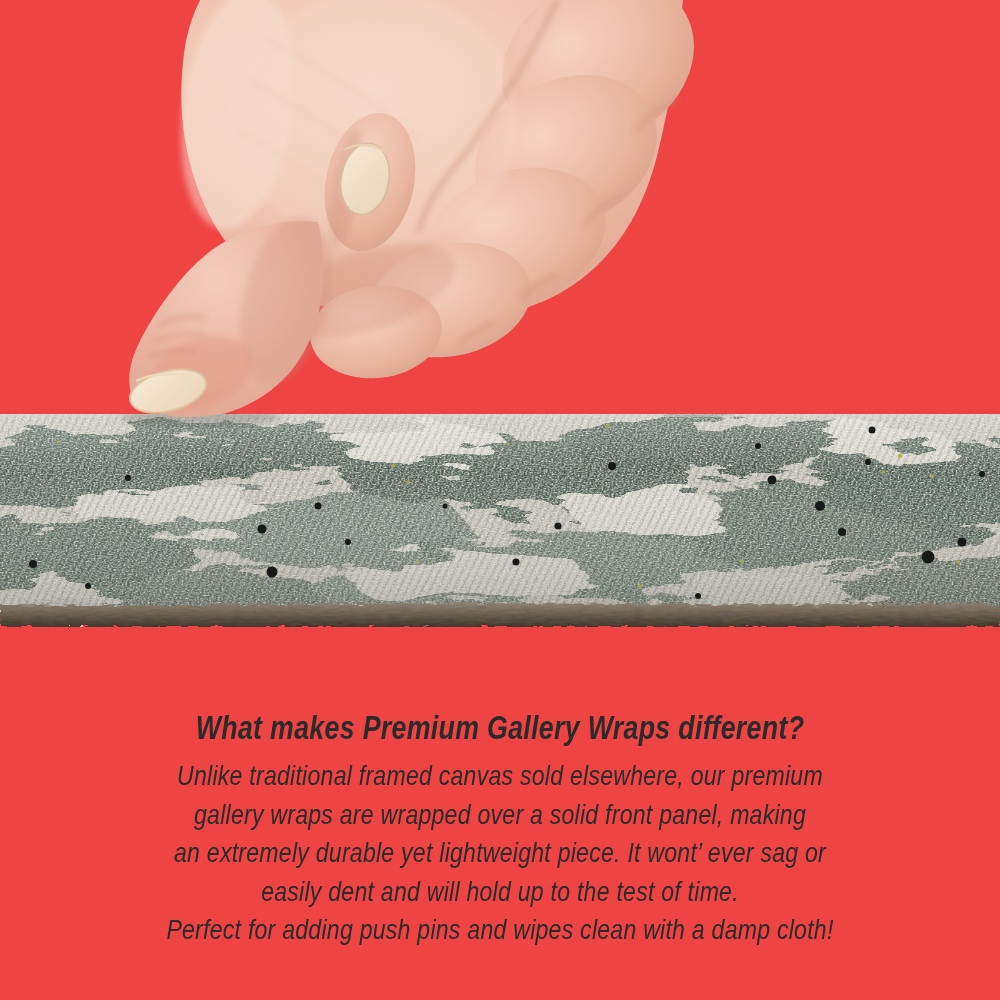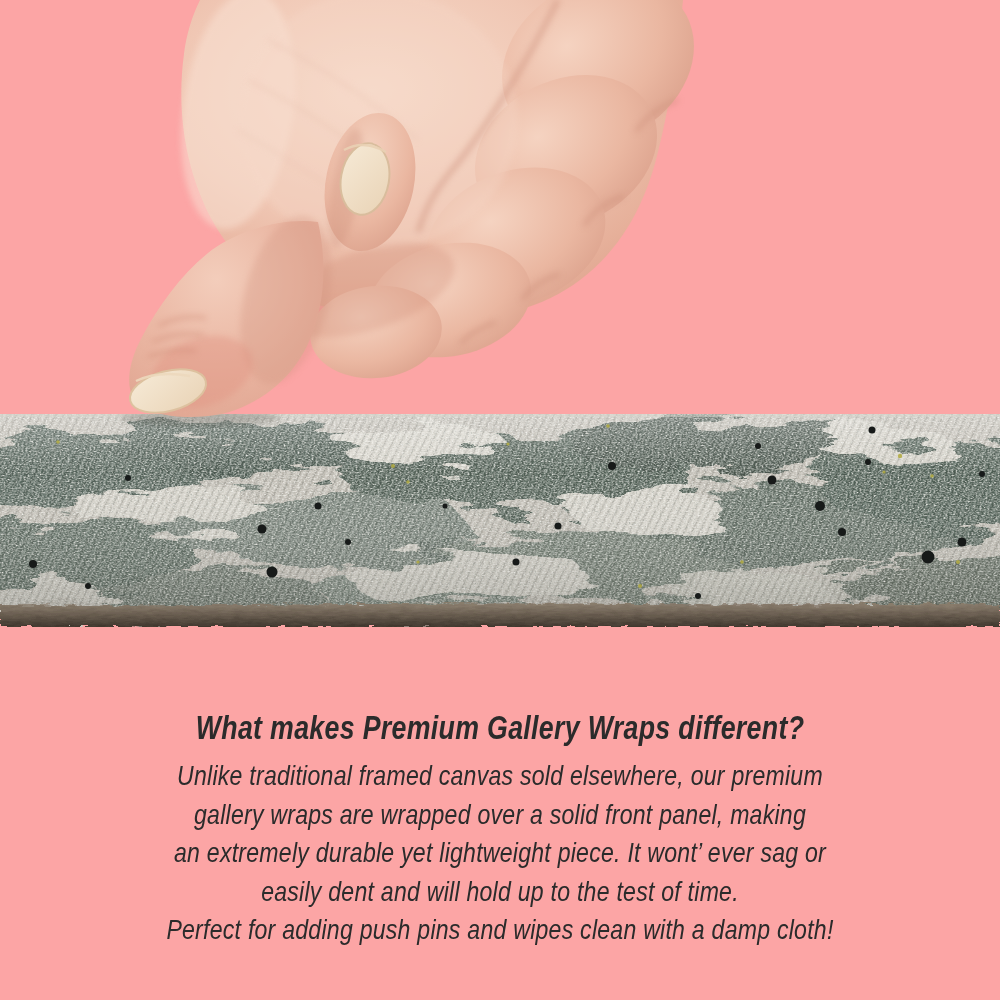--- a/index.html
+++ b/index.html
@@ -1,18 +1,18 @@
 <!DOCTYPE html>
 <html><head>
 <meta charset="utf-8">
 <style>
   html,body{margin:0;padding:0;background:#ffffff;}
   .scene{
     position:relative;width:1000px;height:1000px;margin:0 auto;
-    background:#fca5a5;overflow:hidden;
+    background:#ef4444;overflow:hidden;
     font-family:"Liberation Sans", sans-serif;
   }
   .hand-svg{position:absolute;left:118px;top:0;width:644px;height:422px;z-index:3;}
   .strip-svg{position:absolute;left:0;top:414px;width:1000px;height:213px;z-index:2;}
   .info{
     position:absolute;left:0;right:0;top:706px;z-index:4;
     text-align:center;color:#2b2b2b;font-style:italic;
     transform:scaleX(0.81);transform-origin:50% 50%;
   }
   .info h1{

